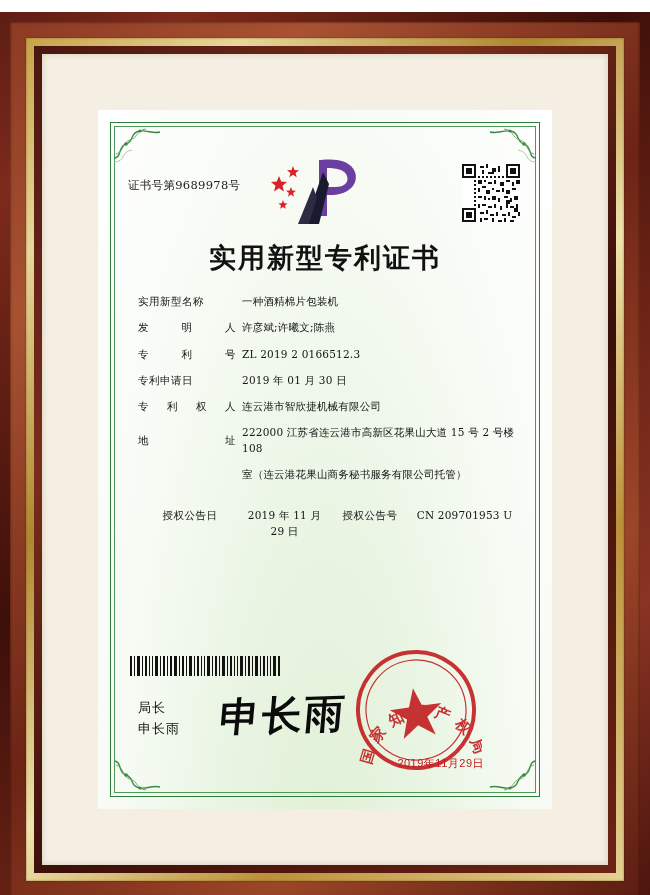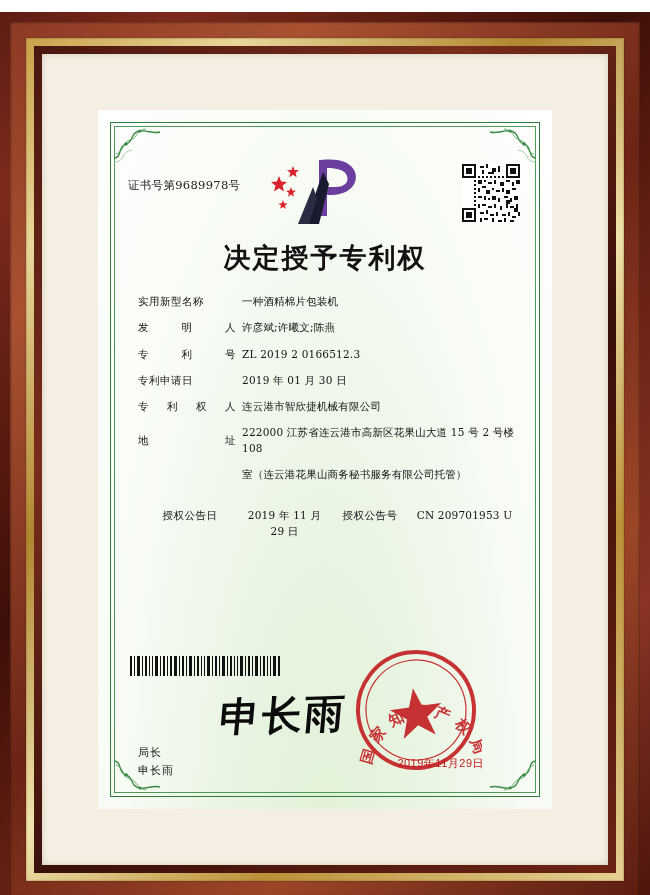--- a/index.html
+++ b/index.html
@@ -197,25 +197,24 @@
     position: absolute;
     left: 6px; top: 520px;
     width: 150px; height: 20px;
   }
 
   
   .sig-block {
     position: absolute;
     left: 14px; top: 562px;
     font-family: "DejaVu Serif", serif;
-    font-size: 11px;
+    font-size: 13px;
     line-height: 1.6;
     letter-spacing: 1px;
     color: #141414;
-    margin-top: 46px;
   }
   .sig-hand {
     position: absolute;
     left: 96px; top: 552px;
     font-family: "DejaVu Serif", serif;
     font-size: 40px;
     font-weight: bold;
     letter-spacing: 2px;
     color: #0b0b0b;
     transform: skewX(-7deg) rotate(-2deg);
@@ -405,21 +404,21 @@
               <rect x="15" y="27" width="1" height="2"></rect>
                 <rect x="18" y="28" width="2" height="1"></rect>
               <rect x="21" y="27" width="1" height="2"></rect>
                 <rect x="24" y="28" width="2" height="1"></rect>
               <rect x="22" y="18" width="2" height="2"></rect>
                 <rect x="26" y="22" width="2" height="2"></rect>
             </g>
           </svg>
         </div>
 
-        <div class="cert-title">决定授予专利权</div>
+        <div class="cert-title">实用新型专利证书</div>
 
         <div class="fields">
 
           <div class="row">
             <div class="label">实用新型名称</div>
             <div class="value">一种酒精棉片包装机</div>
           </div>
 
           <div class="row">
             <div class="label spread">

